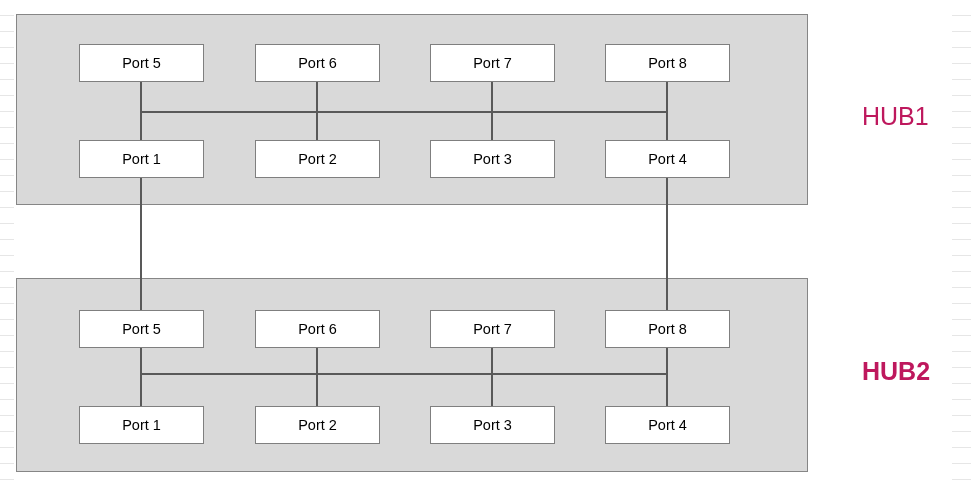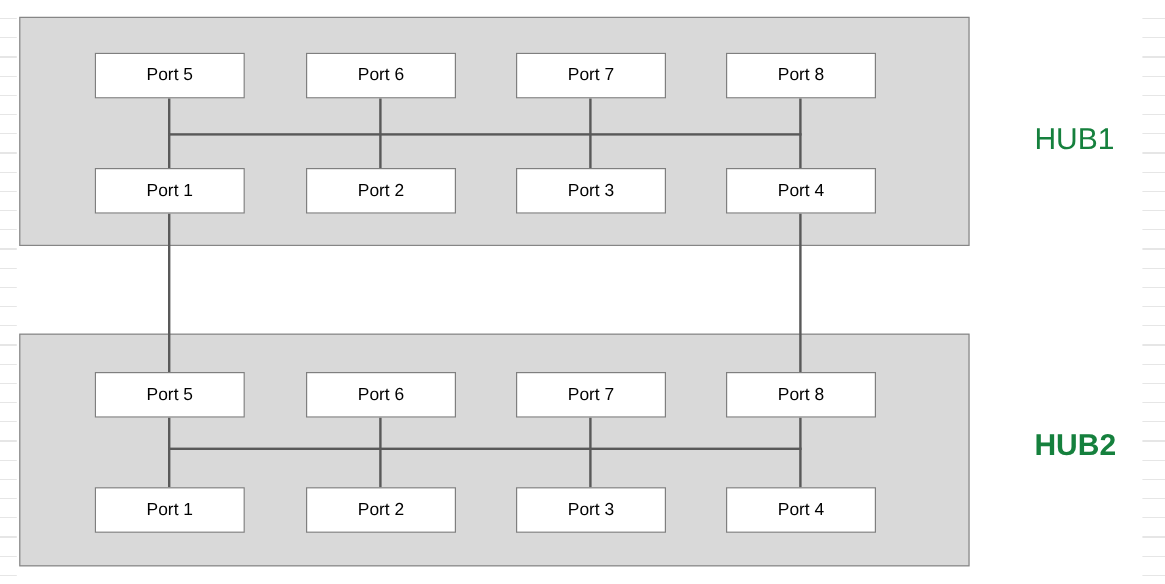--- a/index.html
+++ b/index.html
@@ -67,21 +67,21 @@
   }
   .hline {
     position: absolute;
     height: 2px;
     background: #595959;
     z-index: 2;
   }
   .hub-label {
     position: absolute;
     font-size: 25px;
-    color: #15803d;
+    color: #be185d;
     line-height: 1;
     white-space: nowrap;
   }
 </style>
 </head>
 <body>
 
 <div id="canvas">
 
   <div class="gridlines"></div>

